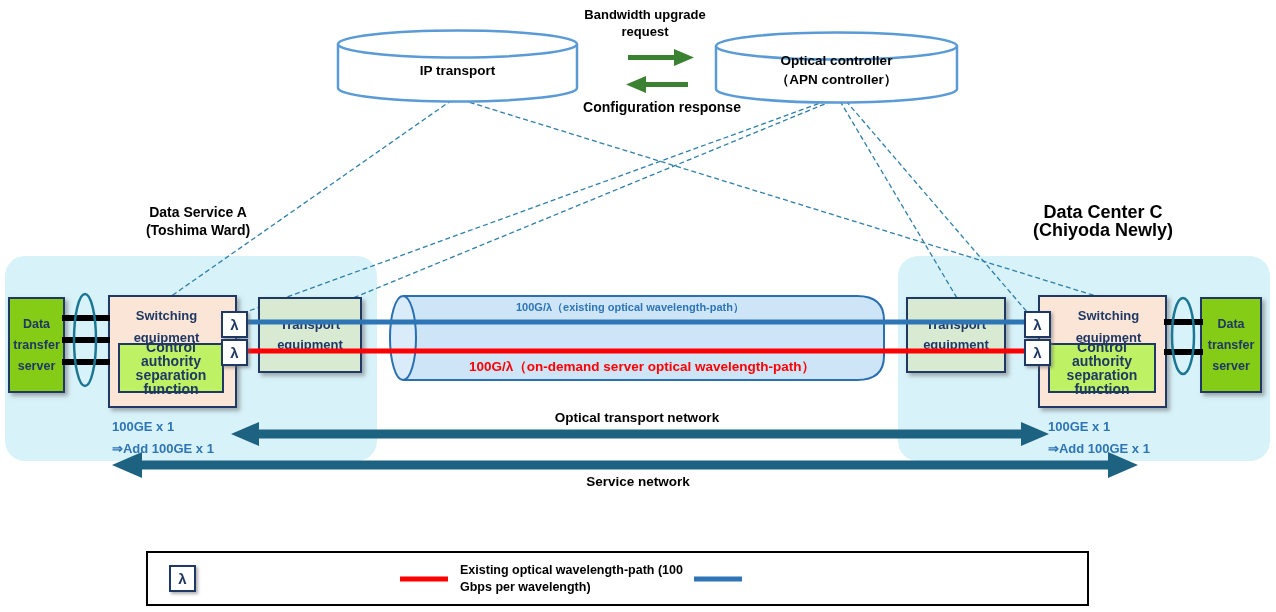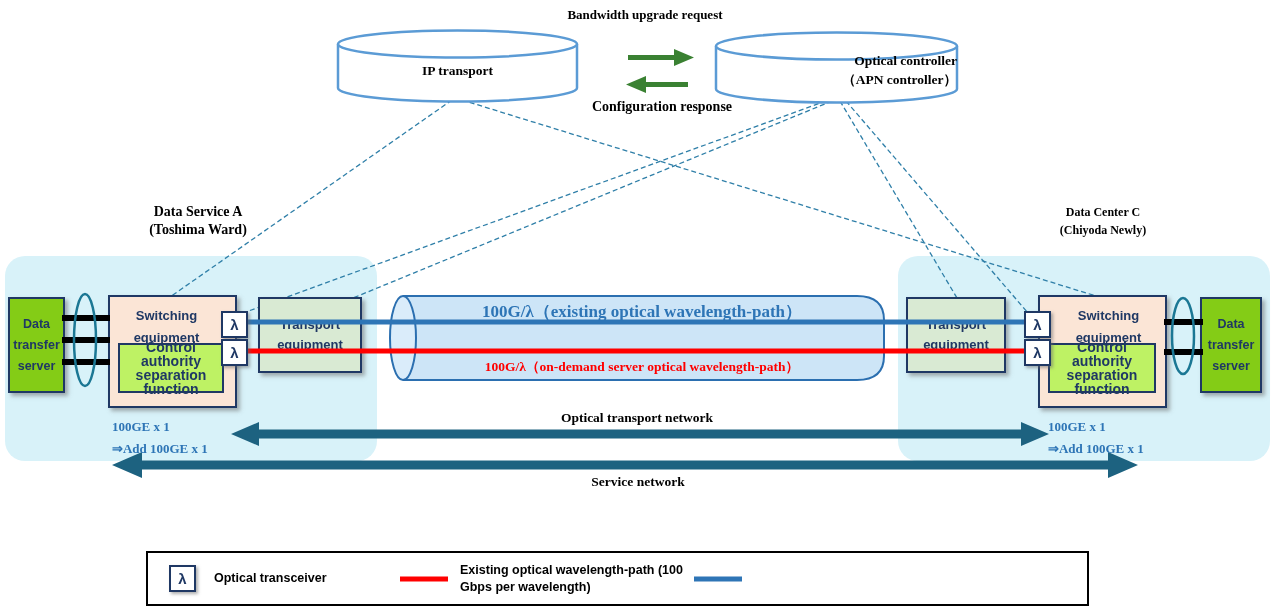--- a/index.html
+++ b/index.html
@@ -21,21 +21,21 @@
   .server{background:#84cc16;font-size:12.5px;line-height:21px;}
   .switching{background:#fbe5d6;align-items:flex-start;}
   .switching .swlbl{display:block;margin-top:8px;font-size:13px;line-height:22px;}
   .control{background:#bef264;border-width:2px;font-size:14px;line-height:14px;box-shadow:none;}
   .transport{background:#d9ead3;font-size:13px;line-height:20px;}
   .lambda{
     position:absolute;width:27px;height:27px;background:#ffffff;border:2px solid #1f3864;
     box-sizing:border-box;display:flex;align-items:center;justify-content:center;
     font-weight:bold;font-size:15px;color:#1f3864;box-shadow:2px 2px 3px rgba(110,110,110,0.55);
   }
-  .lbl{position:absolute;font-weight:bold;color:#000;font-family:Liberation Serif, serif;}
+  .lbl{position:absolute;font-weight:bold;color:#000;}
   .center{text-align:center;}
   .blue-text{color:#2e75b6;}
   .red-text{color:#ff0000;}
   .legend{
     position:absolute;left:146px;top:551px;width:943px;height:55px;
     background:#ffffff;border:2px solid #000;box-sizing:border-box;
   }
   .legend .item{position:absolute;top:0;height:100%;display:flex;align-items:center;}
   .legend .txt{font-weight:bold;font-size:12.5px;line-height:17px;color:#000;}
   .two-line span{display:block;}
@@ -132,56 +132,53 @@
   <div class="lambda z4" style="left:1024px;top:311px;">
     <span>λ</span>
   </div>
   <div class="lambda z4" style="left:1024px;top:339px;">
     <span>λ</span>
   </div>
 
   <div class="lbl center z4" style="left:560px;top:6px;width:170px;font-size:13px;line-height:17px;">Bandwidth upgrade request</div>
   <div class="lbl center z4" style="left:557px;top:99px;width:210px;font-size:14px;">Configuration response</div>
   <div class="lbl center z4" style="left:338px;top:63px;width:239px;font-size:13.5px;">IP transport</div>
-  <div class="lbl center two-line z4" style="left:716px;top:51px;width:241px;font-size:13.5px;line-height:19px;text-align:right;">
+  <div class="lbl center two-line z4" style="left:716px;top:51px;width:241px;font-size:13.5px;line-height:19px;">
     <span>Optical controller</span>
     <span>（APN controller）</span>
   </div>
 
   <div class="lbl center two-line z4" style="left:95px;top:203px;width:206px;font-size:14px;line-height:18px;">
     <span>Data Service A</span>
     <span>(Toshima Ward)</span>
   </div>
-  <div class="lbl center two-line z4" style="left:1000px;top:203px;width:206px;font-size:12px;line-height:18px;">
+  <div class="lbl center two-line z4" style="left:1000px;top:203px;width:206px;font-size:18px;line-height:18px;">
     <span>Data Center C</span>
     <span>(Chiyoda Newly)</span>
   </div>
 
-  <div class="lbl center blue-text z4" style="left:420px;top:300px;width:444px;font-size:17px;">100G/λ（existing optical wavelength-path）</div>
+  <div class="lbl center blue-text z4" style="left:408px;top:300px;width:444px;font-size:11px;">100G/λ（existing optical wavelength-path）</div>
   <div class="lbl center red-text z4" style="left:400px;top:358px;width:484px;font-size:13.5px;">100G/λ（on-demand server optical wavelength-path）</div>
 
   <div class="lbl two-line blue-text z4" style="left:112px;top:416px;width:170px;font-size:13px;line-height:22px;">
     <span>100GE x 1</span>
     <span>⇒Add 100GE x 1</span>
   </div>
   <div class="lbl two-line blue-text z4" style="left:1048px;top:416px;width:170px;font-size:13px;line-height:22px;">
     <span>100GE x 1</span>
     <span>⇒Add 100GE x 1</span>
   </div>
 
   <div class="lbl center z4" style="left:437px;top:410px;width:400px;font-size:13.5px;text-align:center;">Optical transport network</div>
   <div class="lbl center z4" style="left:438px;top:474px;width:400px;font-size:13.5px;">Service network</div>
 
   <div class="legend z4">
     <div class="lambda" style="left:21px;top:12px;box-shadow:2px 2px 3px rgba(110,110,110,0.55);">
       <span>λ</span>
     </div>
-    <div class="item" style="left:66px;">
-      <span class="txt">Optical transceiver</span>
-    </div>
     <svg style="position:absolute;left:252px;top:23px;" width="48" height="6">
       <line x1="0" y1="3" x2="48" y2="3" stroke-width="5" stroke="#ff0000"></line>
     </svg>
     <div class="item" style="left:312px;width:244px;">
       <span class="txt">Existing optical wavelength-path (100 Gbps per wavelength)</span>
     </div>
     <svg style="position:absolute;left:546px;top:23px;" width="48" height="6">
       <line x1="0" y1="3" x2="48" y2="3" stroke-width="5" stroke="#2e75b6"></line>
     </svg>
   </div>

